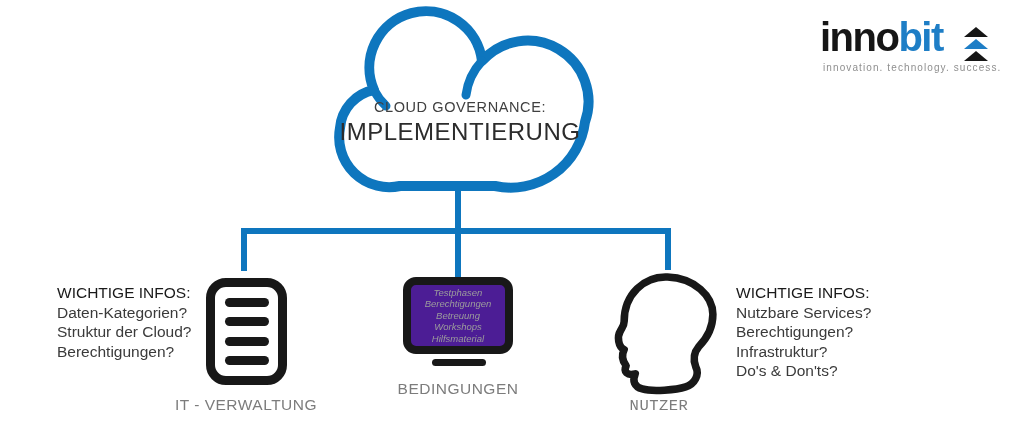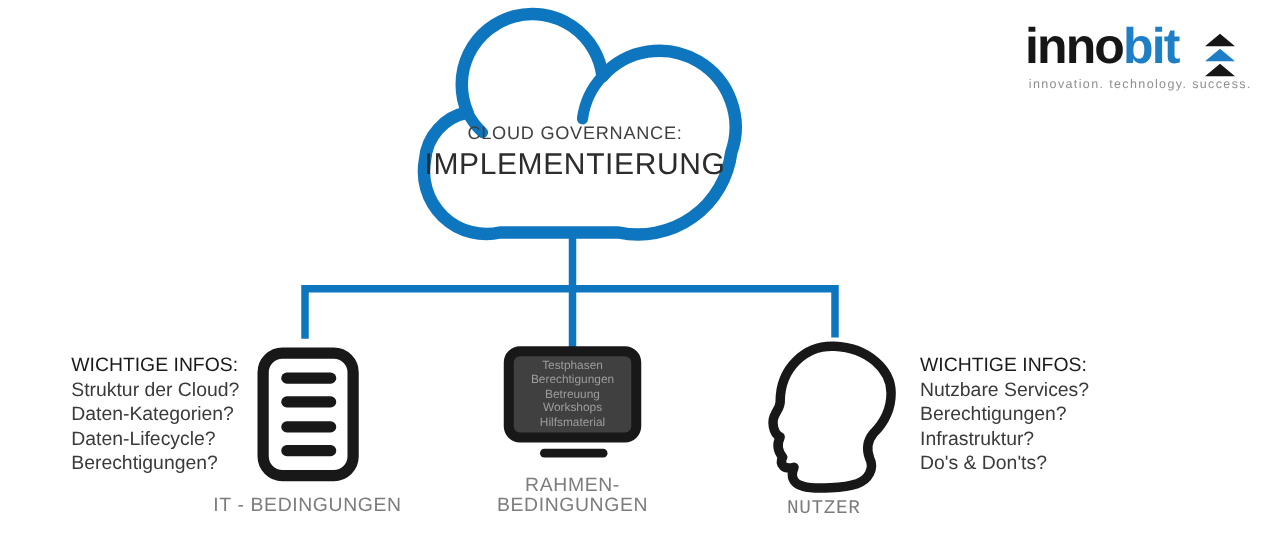--- a/index.html
+++ b/index.html
@@ -33,21 +33,21 @@
   .info-right{left:736px;top:283px;}
 
   
   .doc-icon{left:206px;top:278px;width:81px;height:107px;border:9px solid #181818;border-radius:20px;
     box-sizing:border-box;background:#fff;display:flex;flex-direction:column;justify-content:space-between;
     padding:11px 0;}
   .doc-bar{width:44px;height:9px;border-radius:4.5px;background:#181818;margin:0 auto;}
 
   
   .monitor{left:403px;top:277px;width:110px;height:77px;border:8px solid #181818;border-radius:13px;
-    box-sizing:border-box;background:#404040;display:flex;flex-direction:column;justify-content:center;}
+    box-sizing:border-box;background:#4c1d95;display:flex;flex-direction:column;justify-content:center;font-style:italic;}
   .screen-line{font-size:9.5px;line-height:11.6px;color:#9c9c9c;text-align:center;white-space:nowrap;}
   .monitor-stand{left:432px;top:359px;width:54px;height:7px;background:#181818;border-radius:3.5px;}
 
   
   #head-svg{position:absolute;left:618px;top:276px;width:97px;height:119px;overflow:visible;}
 
   
   .branch-label{color:#7c7c7c;font-size:15.5px;letter-spacing:0.5px;text-align:center;}
   .it-label{left:151px;top:396px;width:190px;}
   .rahmen-label{left:378px;top:381px;width:160px;line-height:15.5px;}
@@ -82,52 +82,50 @@
   </div>
   <div class="abs logo-triangles">
     <div class="tri"></div>
     <div class="tri tri-blue"></div>
     <div class="tri"></div>
   </div>
   <div class="abs logo-tagline">innovation. technology. success.</div>
 
   <div class="abs info-block info-left">
     <div class="info-title">WICHTIGE INFOS:</div>
+    <div>Daten-Kategorien?</div>
     <div>Struktur der Cloud?</div>
-    <div>Daten-Kategorien?</div>
-    <div>Daten-Lifecycle?</div>
     <div>Berechtigungen?</div>
   </div>
 
   <div class="abs info-block info-right">
     <div class="info-title">WICHTIGE INFOS:</div>
     <div>Nutzbare Services?</div>
     <div>Berechtigungen?</div>
     <div>Infrastruktur?</div>
     <div>Do's &amp; Don'ts?</div>
   </div>
 
   <div class="abs doc-icon">
     <div class="doc-bar"></div>
     <div class="doc-bar"></div>
     <div class="doc-bar"></div>
     <div class="doc-bar"></div>
   </div>
-  <div class="abs branch-label it-label">IT - BEDINGUNGEN</div>
+  <div class="abs branch-label it-label">IT - VERWALTUNG</div>
 
   <div class="abs monitor">
     <div class="screen-line">Testphasen</div>
     <div class="screen-line">Berechtigungen</div>
     <div class="screen-line">Betreuung</div>
     <div class="screen-line">Workshops</div>
     <div class="screen-line">Hilfsmaterial</div>
   </div>
   <div class="abs monitor-stand"></div>
   <div class="abs branch-label rahmen-label">
-    <div>RAHMEN-</div>
     <div>BEDINGUNGEN</div>
   </div>
 
   <svg id="head-svg" viewBox="0 0 96 118">
     <path d="M 49 1
              C 76 2 94 20 94 38
              C 94 52 88 62 80 70
              C 75 76 74 82 77 90
              C 81 98 76 107 67 110
              C 58 113 34 115 24 112

